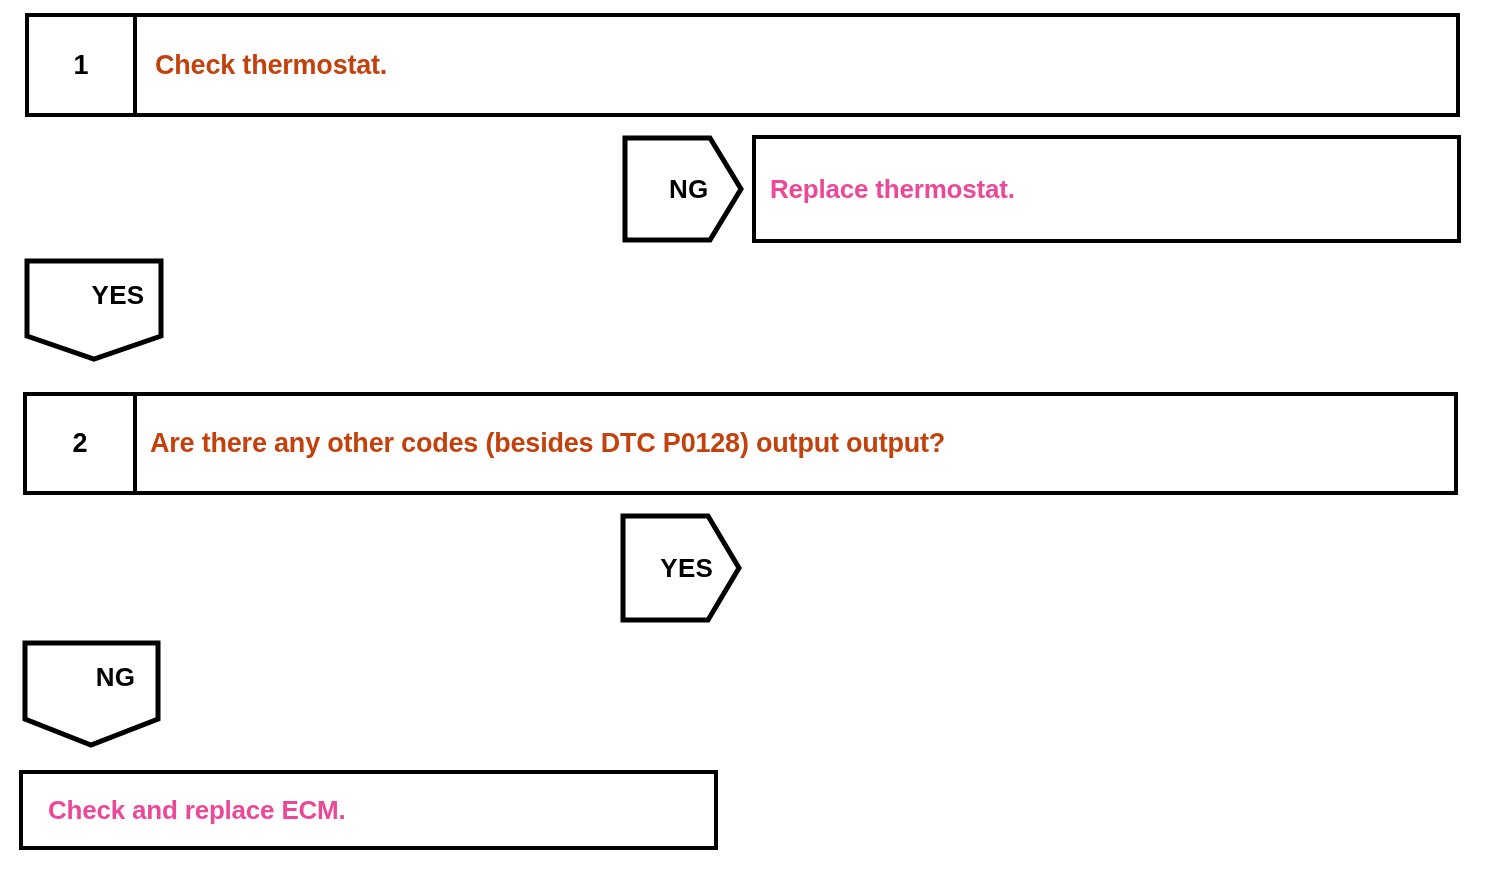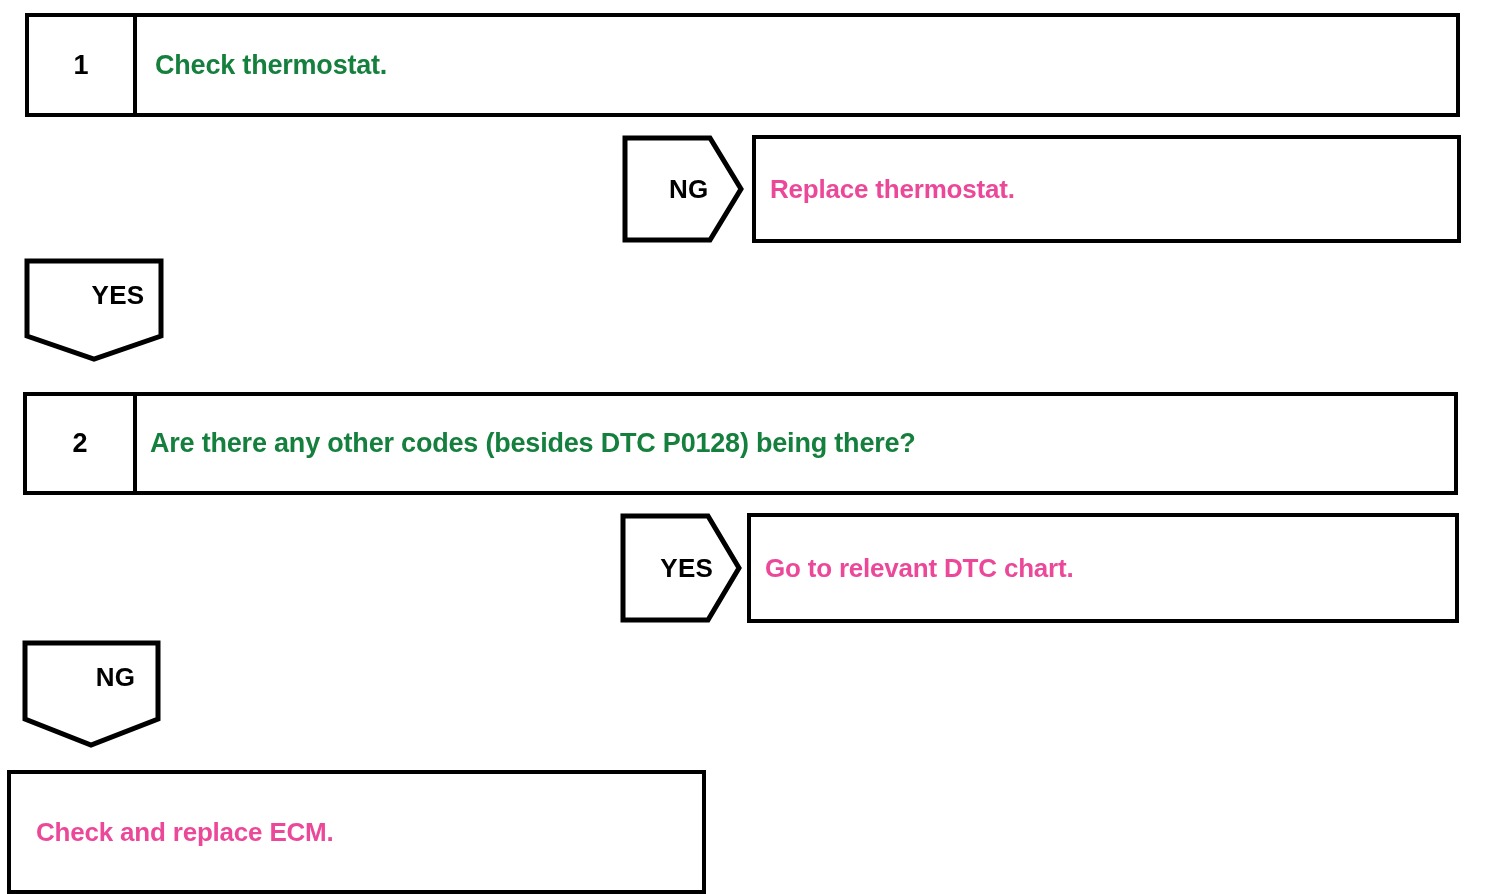--- a/index.html
+++ b/index.html
@@ -46,21 +46,21 @@
     letter-spacing: 0px;
   }
   .step-text {
     position: absolute;
     top: 0;
     bottom: 0;
     display: flex;
     align-items: center;
     font-weight: bold;
     font-size: 27px;
-    color: #15803d;
+    color: #c2410c;
     letter-spacing: -0.2px;
     white-space: nowrap;
   }
 
   
   .result-box {
     position: absolute;
     box-sizing: border-box;
     border: 4px solid #000000;
     background: #ffffff;
@@ -133,34 +133,33 @@
     <svg width="140" height="104" viewBox="0 0 140 104">
       <polygon points="3,3 137,3 137,78 70,101 3,78" fill="#ffffff" stroke="#000000" stroke-width="5" stroke-linejoin="miter"></polygon>
     </svg>
     <div class="pent-label">YES</div>
   </div>
 
   <div class="step-box" style="left:23px; top:392px; width:1435px; height:103px;">
     <div class="step-num-cell" style="width:110px;">
       <span>2</span>
     </div>
-    <div class="step-text" style="left:123px;">Are there any other codes (besides DTC P0128) being there?</div>
+    <div class="step-text" style="left:123px;">Are there any other codes (besides DTC P0128) output output?</div>
   </div>
 
   <div class="pent pent-right" style="left:620px; top:513px; width:122px; height:110px;">
     <svg width="122" height="110" viewBox="0 0 122 110">
       <polygon points="3,3 88,3 119,55 88,107 3,107" fill="#ffffff" stroke="#000000" stroke-width="5" stroke-linejoin="miter"></polygon>
     </svg>
     <div class="pent-label">YES</div>
   </div>
 
-  <div class="result-box" style="left:747px; top:513px; width:712px; height:110px; padding-left:14px;">Go to relevant DTC chart.</div>
 
   <div class="pent pent-down" style="left:22px; top:640px; width:139px; height:108px;">
     <svg width="139" height="108" viewBox="0 0 139 108">
       <polygon points="3,3 136,3 136,79 69,105 3,79" fill="#ffffff" stroke="#000000" stroke-width="5" stroke-linejoin="miter"></polygon>
     </svg>
     <div class="pent-label">NG</div>
   </div>
 
-  <div class="result-box" style="left:7px; top:770px; width:699px; height:124px; padding-left:25px;">Check and replace ECM.</div>
+  <div class="result-box" style="left:19px; top:770px; width:699px; height:80px; padding-left:25px;">Check and replace ECM.</div>
 
 </div>
 
 </body></html>

